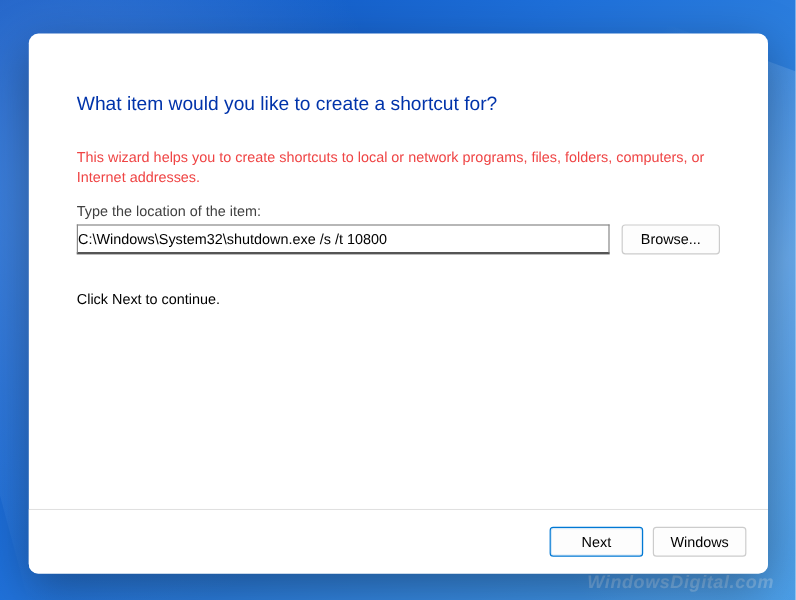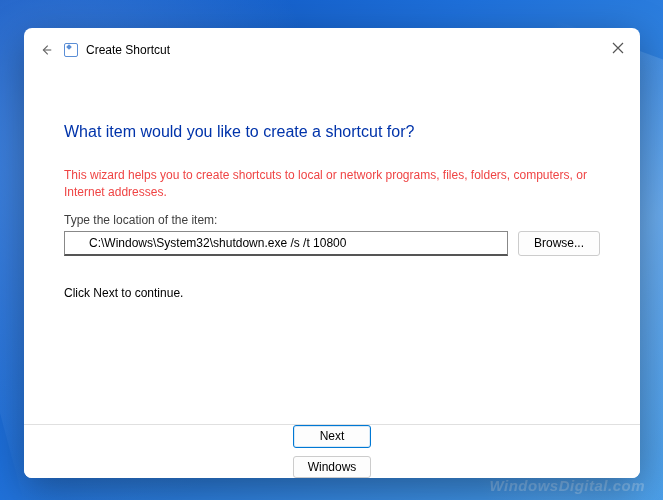--- a/index.html
+++ b/index.html
@@ -108,21 +108,21 @@
     }
     .field-row {
       display: flex;
       align-items: center;
       gap: 10px;
       margin-bottom: 30px;
     }
     .location-input {
       flex: 1;
       height: 25px;
-      padding: 3px 24px;
+      padding: 3px 0;
       font-size: 12px;
       font-family: inherit;
       border: 1px solid #888;
       border-bottom: 2px solid #555;
       background: #fff;
       outline: none;
     }
     .browse-btn {
       width: 82px;
       height: 25px;
@@ -141,21 +141,20 @@
     .footer {
       height: 54px;
       border-top: 1px solid #e0e0e0;
       display: flex;
       align-items: center;
       justify-content: flex-end;
       padding: 0 18px;
       gap: 8px;
       background: #fff;
       border-radius: 0 0 8px 8px;
-      flex-direction: column;
     }
     .btn {
       width: 78px;
       height: 25px;
       font-size: 12px;
       font-family: inherit;
       background: #fdfdfd;
       border: 1px solid #ccc;
       border-radius: 3px;
       cursor: pointer;
@@ -173,35 +172,20 @@
       color: rgba(255,255,255,0.25);
       letter-spacing: 0.5px;
       z-index: 1;
       font-style: italic;
     }
   </style>
 </head>
 <body>
 
 <div class="dialog">
-  <div class="titlebar">
-    <span class="back-arrow">
-      <svg width="14" height="14" viewBox="0 0 16 16">
-          <path d="M10 3 L5 8 L10 13" stroke="#666" stroke-width="1.3" fill="none"></path>
-          <path d="M5 8 H14" stroke="#666" stroke-width="1.3"></path>
-        </svg>
-    </span>
-    <span class="title-icon"></span>
-    <span class="title-text">Create Shortcut</span>
-    <span class="close-btn">
-      <svg width="12" height="12" viewBox="0 0 12 12">
-          <path d="M1 1 L11 11 M11 1 L1 11" stroke="#555" stroke-width="1.2"></path>
-        </svg>
-    </span>
-  </div>
 
   <div class="content">
     <h1 class="heading">What item would you like to create a shortcut for?</h1>
     <p class="desc">This wizard helps you to create shortcuts to local or network programs, files, folders, computers, or Internet addresses.</p>
     <p class="field-label">Type the location of the item:</p>
     <div class="field-row">
       <input type="text" class="location-input" value="C:\Windows\System32\shutdown.exe /s /t 10800" style="">
       <button class="browse-btn">Browse...</button>
     </div>
     <p class="continue-text">Click Next to continue.</p>

